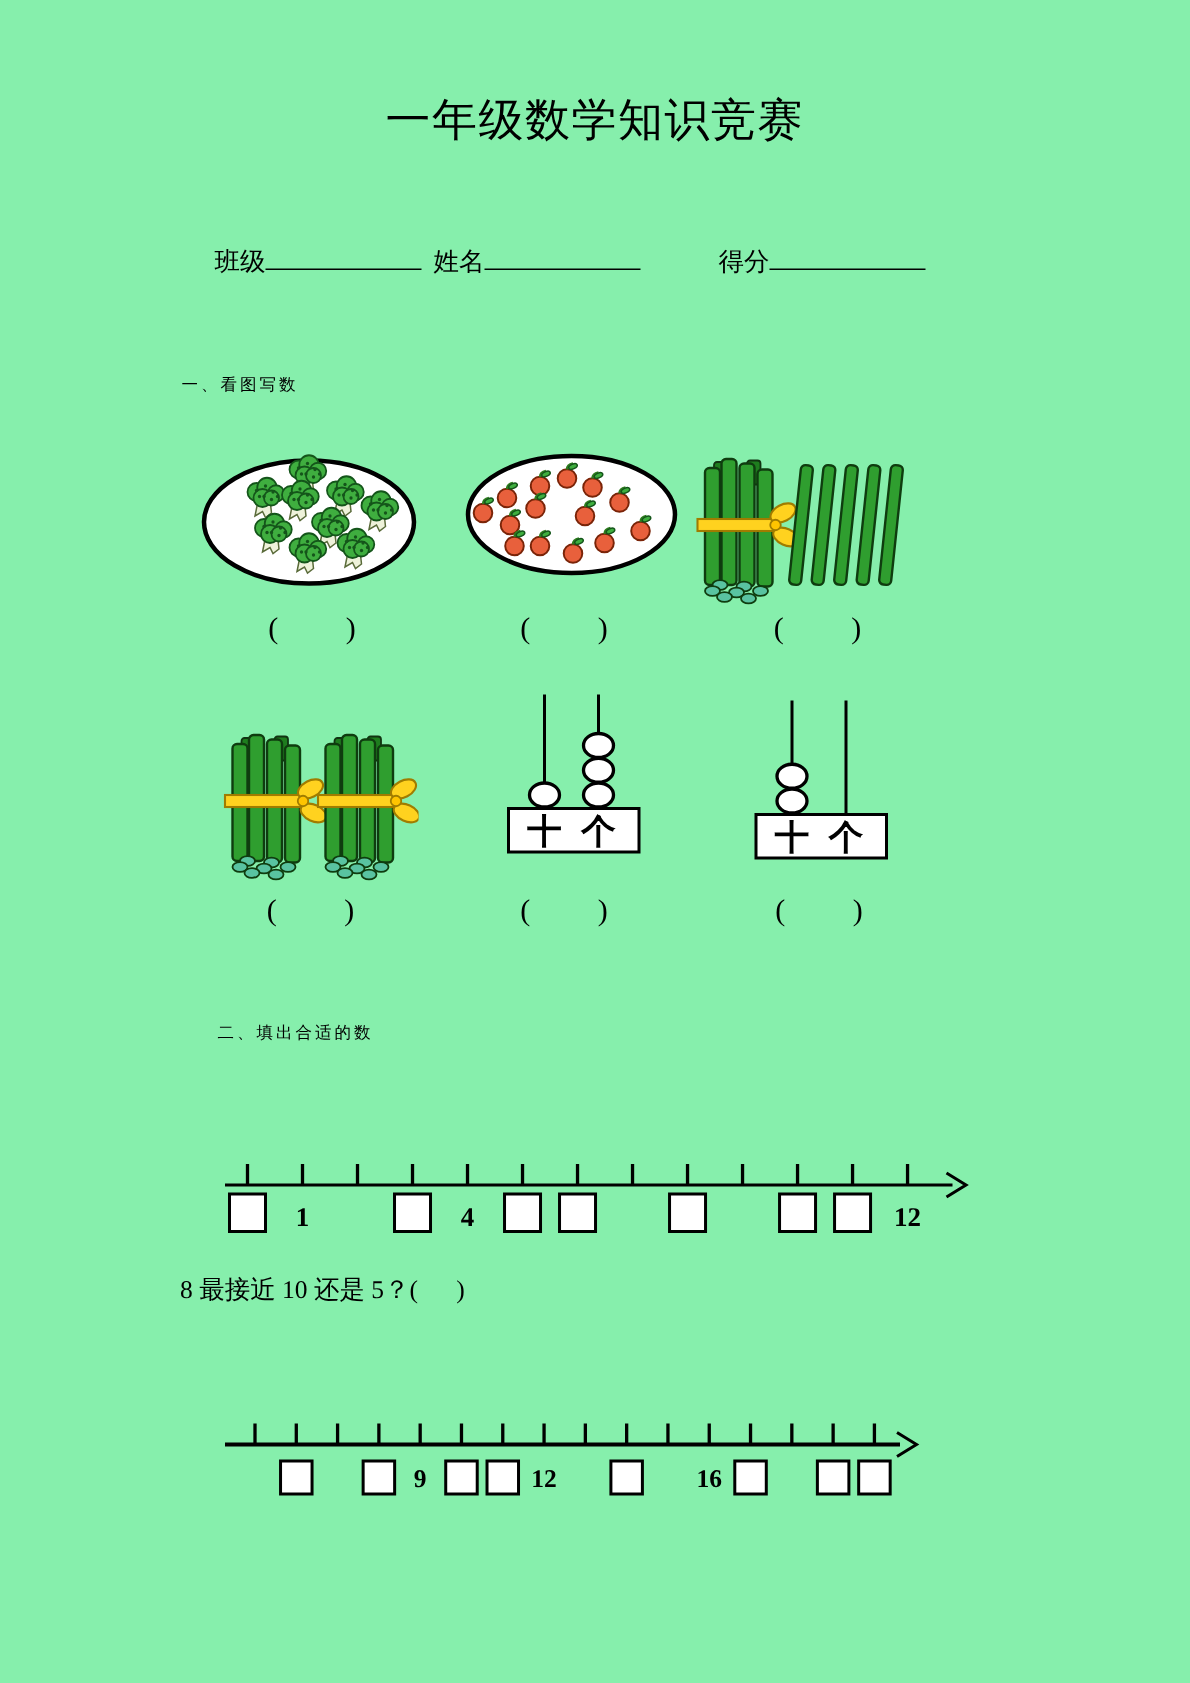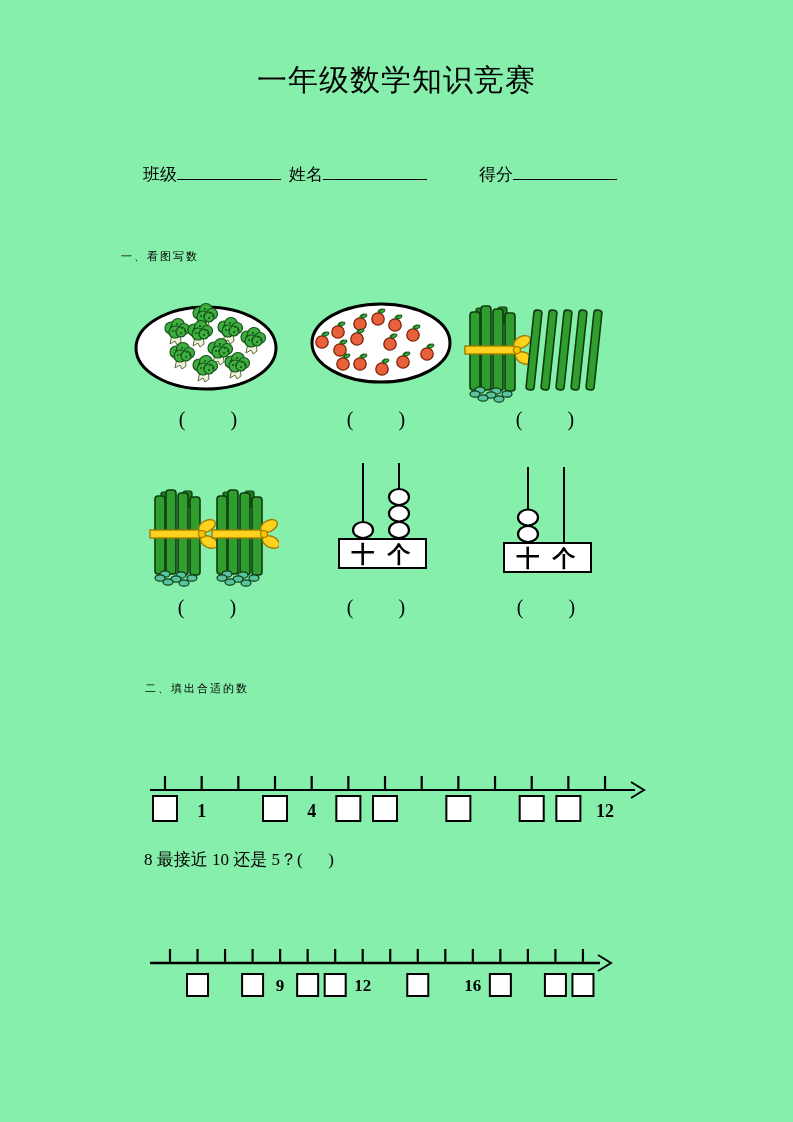--- a/index.html
+++ b/index.html
@@ -19,21 +19,21 @@
   #fig-sticks15{left:462px;top:296px;width:150px;height:108px;}
   #fig-bundles20{left:143px;top:476px;width:136px;height:116px;}
   #fig-abacus13{left:335px;top:460px;width:95px;height:110px;}
   #fig-abacus20{left:500px;top:464px;width:95px;height:110px;}
   .answer{position:absolute;width:66px;font-size:20px;text-align:center;white-space:pre;}
   #ans1{left:175px;top:408px;} #ans2{left:343px;top:408px;} #ans3{left:512px;top:408px;}
   #ans4{left:174px;top:596px;} #ans5{left:343px;top:596px;} #ans6{left:513px;top:596px;}
   .nl{position:absolute;}
   #nl1{left:143px;top:768px;width:510px;height:58px;}
   #nl2{left:148px;top:936px;width:495px;height:64px;}
-  .q{position:absolute;left:144px;font-size:17px;white-space:pre;}
+  .q{position:absolute;left:120px;font-size:17px;white-space:pre;}
   #q1{top:848px;} #q2{top:890px;}
   svg{display:block;}
 </style>
 </head>
 <body>
 
 <div class="page">
   <h1 id="title">一年级数学知识竞赛</h1>
 
   <div class="field" id="f-class"><span>班级</span><span class="blank"></span></div>

